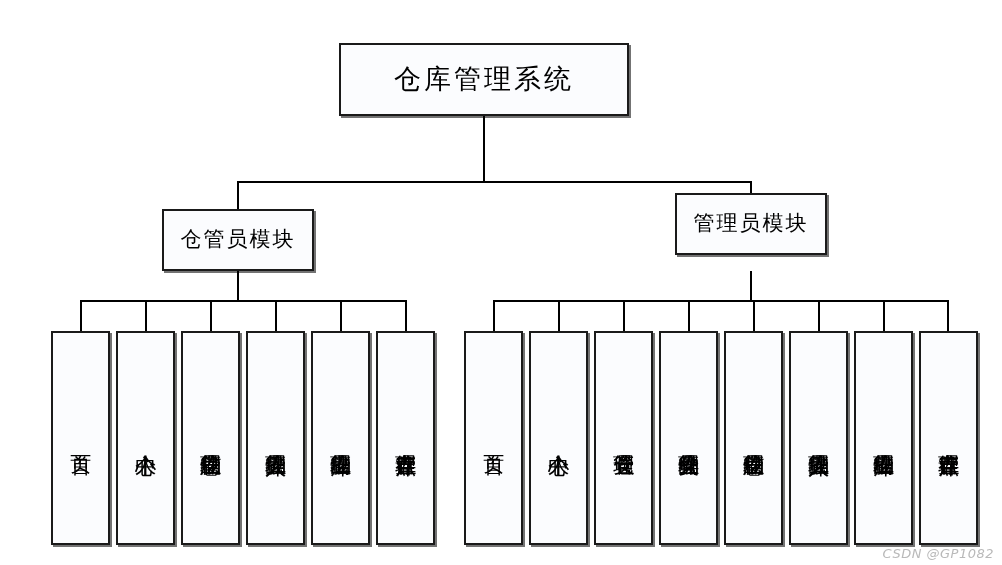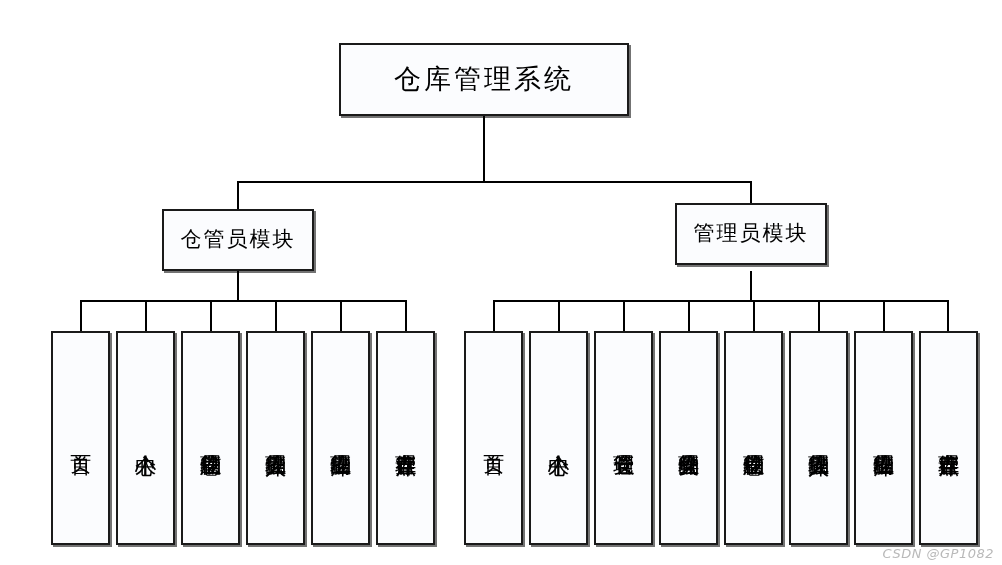--- a/index.html
+++ b/index.html
@@ -64,21 +64,21 @@
   #root-node .node-label { font-size: 27px; letter-spacing: 3px; }
 
   
   .module-node {
     width: 152px;
     height: 62px;
   }
   .module-node .node-label { font-size: 21px; letter-spacing: 2px; }
 
   #module-node-0 { left: 162px; top: 209px; }
-  #module-node-1 { left: 675px; top: 203px; }
+  #module-node-1 { left: 675px; top: 193px; }
 
   
   .leaf-node {
     top: 331px;
     width: 59px;
     height: 214px;
     align-items: center;
     justify-content: center;
   }
   .leaf-node .node-label {

